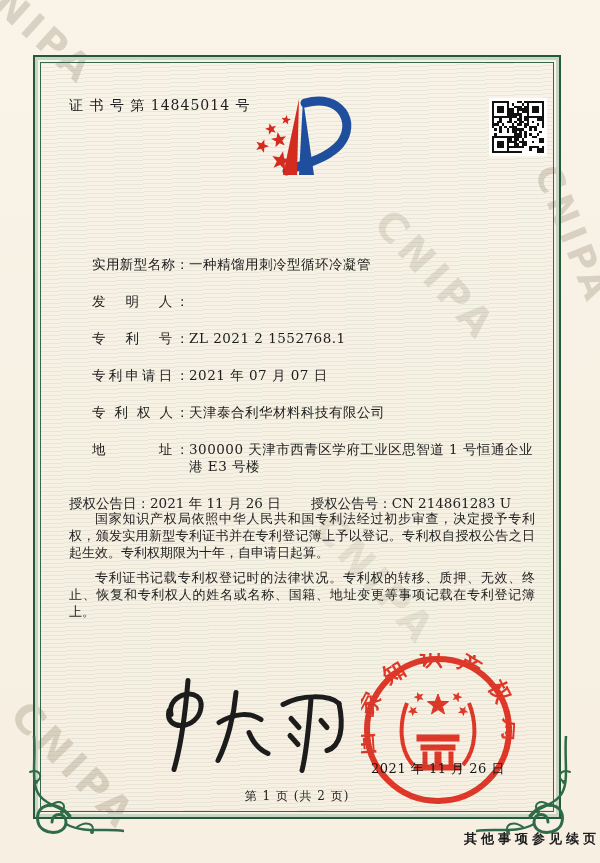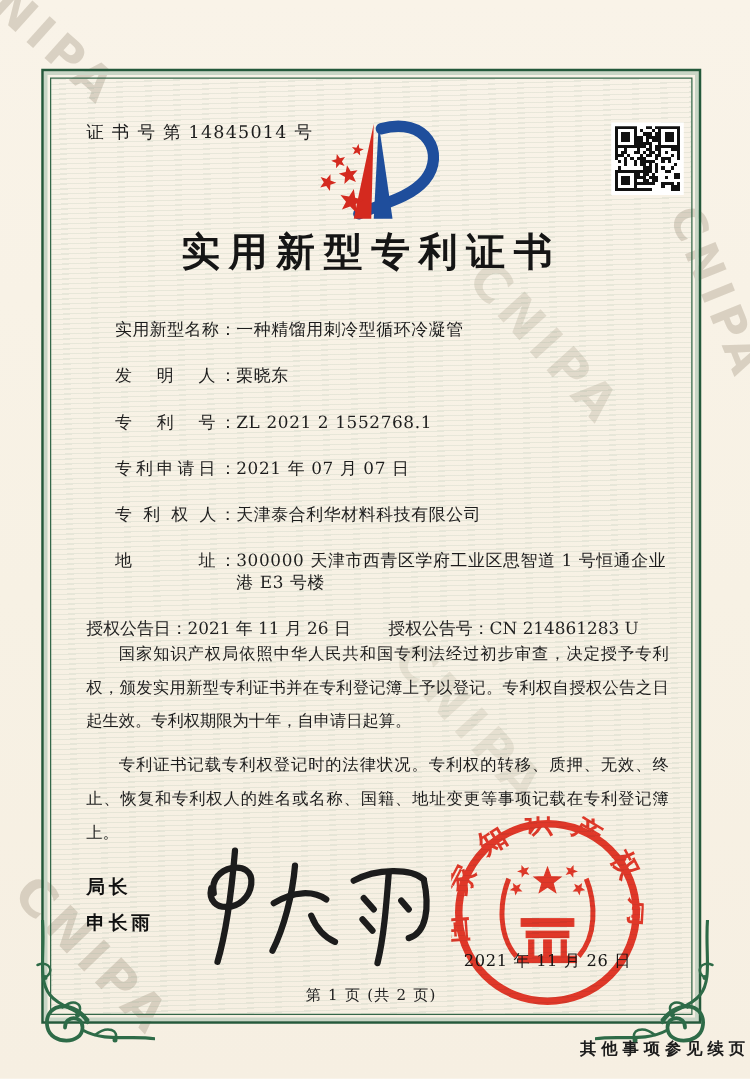--- a/index.html
+++ b/index.html
@@ -36,21 +36,21 @@
     font-size:31px;font-weight:bold;letter-spacing:7px;color:#151515;
   }
   .fields{position:absolute;left:28px;top:193px;width:466px;font-size:13.5px;line-height:17px;}
   .frow{display:flex;margin-bottom:20px;}
   .flabel{flex:0 0 97px;text-align:justify;text-align-last:justify;white-space:normal;color:#1d1d1d;margin-left:23px;}
   .fvalue{flex:1;color:#1d1d1d;letter-spacing:0.5px;}
   .grant-row{display:flex;align-items:flex-end;}
   .grant-group{display:flex;}
   .grant-group.second{margin-left:30px;}
   .grant-group .glabel{white-space:pre;}
-  .paras{position:absolute;left:28px;top:447px;width:466px;font-size:13px;line-height:27px;color:#1d1d1d;text-align:justify;}
+  .paras{position:absolute;left:28px;top:447px;width:466px;font-size:13px;line-height:17px;color:#1d1d1d;text-align:justify;}
   .paras p{margin:0 0 8px 0;text-indent:2em;}
   .signer{position:absolute;left:28px;top:632px;font-family:"DejaVu Sans","Liberation Sans",sans-serif;font-weight:bold;font-size:15px;letter-spacing:3px;color:#111;line-height:29px;}
   .signature{position:absolute;left:100px;top:608px;width:215px;height:108px;z-index:3;}
   .seal{position:absolute;left:320px;top:590px;width:154px;height:154px;z-index:4;mix-blend-mode:multiply;opacity:0.93;}
   .seal-date{position:absolute;left:320px;top:697px;width:154px;text-align:center;font-size:13px;letter-spacing:0.5px;color:#151515;z-index:5;}
   .page-no{position:absolute;left:0;bottom:6px;width:100%;text-align:center;font-size:12px;color:#222;letter-spacing:1px;}
   .flourish{position:absolute;z-index:6;width:118px;height:102px;}
   .flourish.left{left:6px;top:736px;}
   .flourish.right{left:476px;top:736px;transform:scaleX(-1);}
   .extra-note{
@@ -331,30 +331,28 @@
             <rect x="8" y="20" width="1" height="1" fill="#111"></rect>
             <rect x="9" y="20" width="1" height="1" fill="#111"></rect>
             <rect x="10" y="20" width="1" height="1" fill="#111"></rect>
             <rect x="11" y="20" width="1" height="1" fill="#111"></rect>
             <rect x="18" y="20" width="1" height="1" fill="#111"></rect>
             <rect x="19" y="20" width="1" height="1" fill="#111"></rect>
             <rect x="20" y="20" width="1" height="1" fill="#111"></rect>
           </svg>
       </div>
 
-      <div class="title">实用新型专利证书</div>
 
       <div class="fields">
         <div class="frow">
           <span class="flabel">实用新型名称：</span>
           <span class="fvalue">一种精馏用刺冷型循环冷凝管</span>
         </div>
         <div class="frow">
           <span class="flabel">发　明　人：</span>
-          <span class="fvalue">栗晓东</span>
         </div>
         <div class="frow">
           <span class="flabel">专　利　号：</span>
           <span class="fvalue">ZL 2021 2 1552768.1</span>
         </div>
         <div class="frow">
           <span class="flabel">专利申请日：</span>
           <span class="fvalue">2021 年 07 月 07 日</span>
         </div>
         <div class="frow">
@@ -375,24 +373,20 @@
             <span>CN 214861283 U</span>
           </span>
         </div>
       </div>
 
       <div class="paras">
         <p>国家知识产权局依照中华人民共和国专利法经过初步审查，决定授予专利权，颁发实用新型专利证书并在专利登记簿上予以登记。专利权自授权公告之日起生效。专利权期限为十年，自申请日起算。</p>
         <p>专利证书记载专利权登记时的法律状况。专利权的转移、质押、无效、终止、恢复和专利权人的姓名或名称、国籍、地址变更等事项记载在专利登记簿上。</p>
       </div>
 
-      <div class="signer">
-        <div>局长</div>
-        <div>申长雨</div>
-      </div>
 
       <svg class="signature" viewBox="0 0 215 105" aria-hidden="true">
         <g fill="none" stroke="#1c1c1c" stroke-width="5" stroke-linecap="round">
           <path d="M30,42 C25,20 63,13 60,35 C57,58 23,59 28,38"></path>
           <path d="M47,8 C45,32 41,70 33,97"></path>
           <path d="M95,20 C93,44 86,70 77,88"></path>
           <path d="M78,50 C94,40 110,40 120,47"></path>
           <path d="M108,60 C112,70 118,77 127,81"></path>
           <path d="M142,32 C160,22 188,22 198,31"></path>
           <path d="M170,26 C168,52 166,78 161,98"></path>

